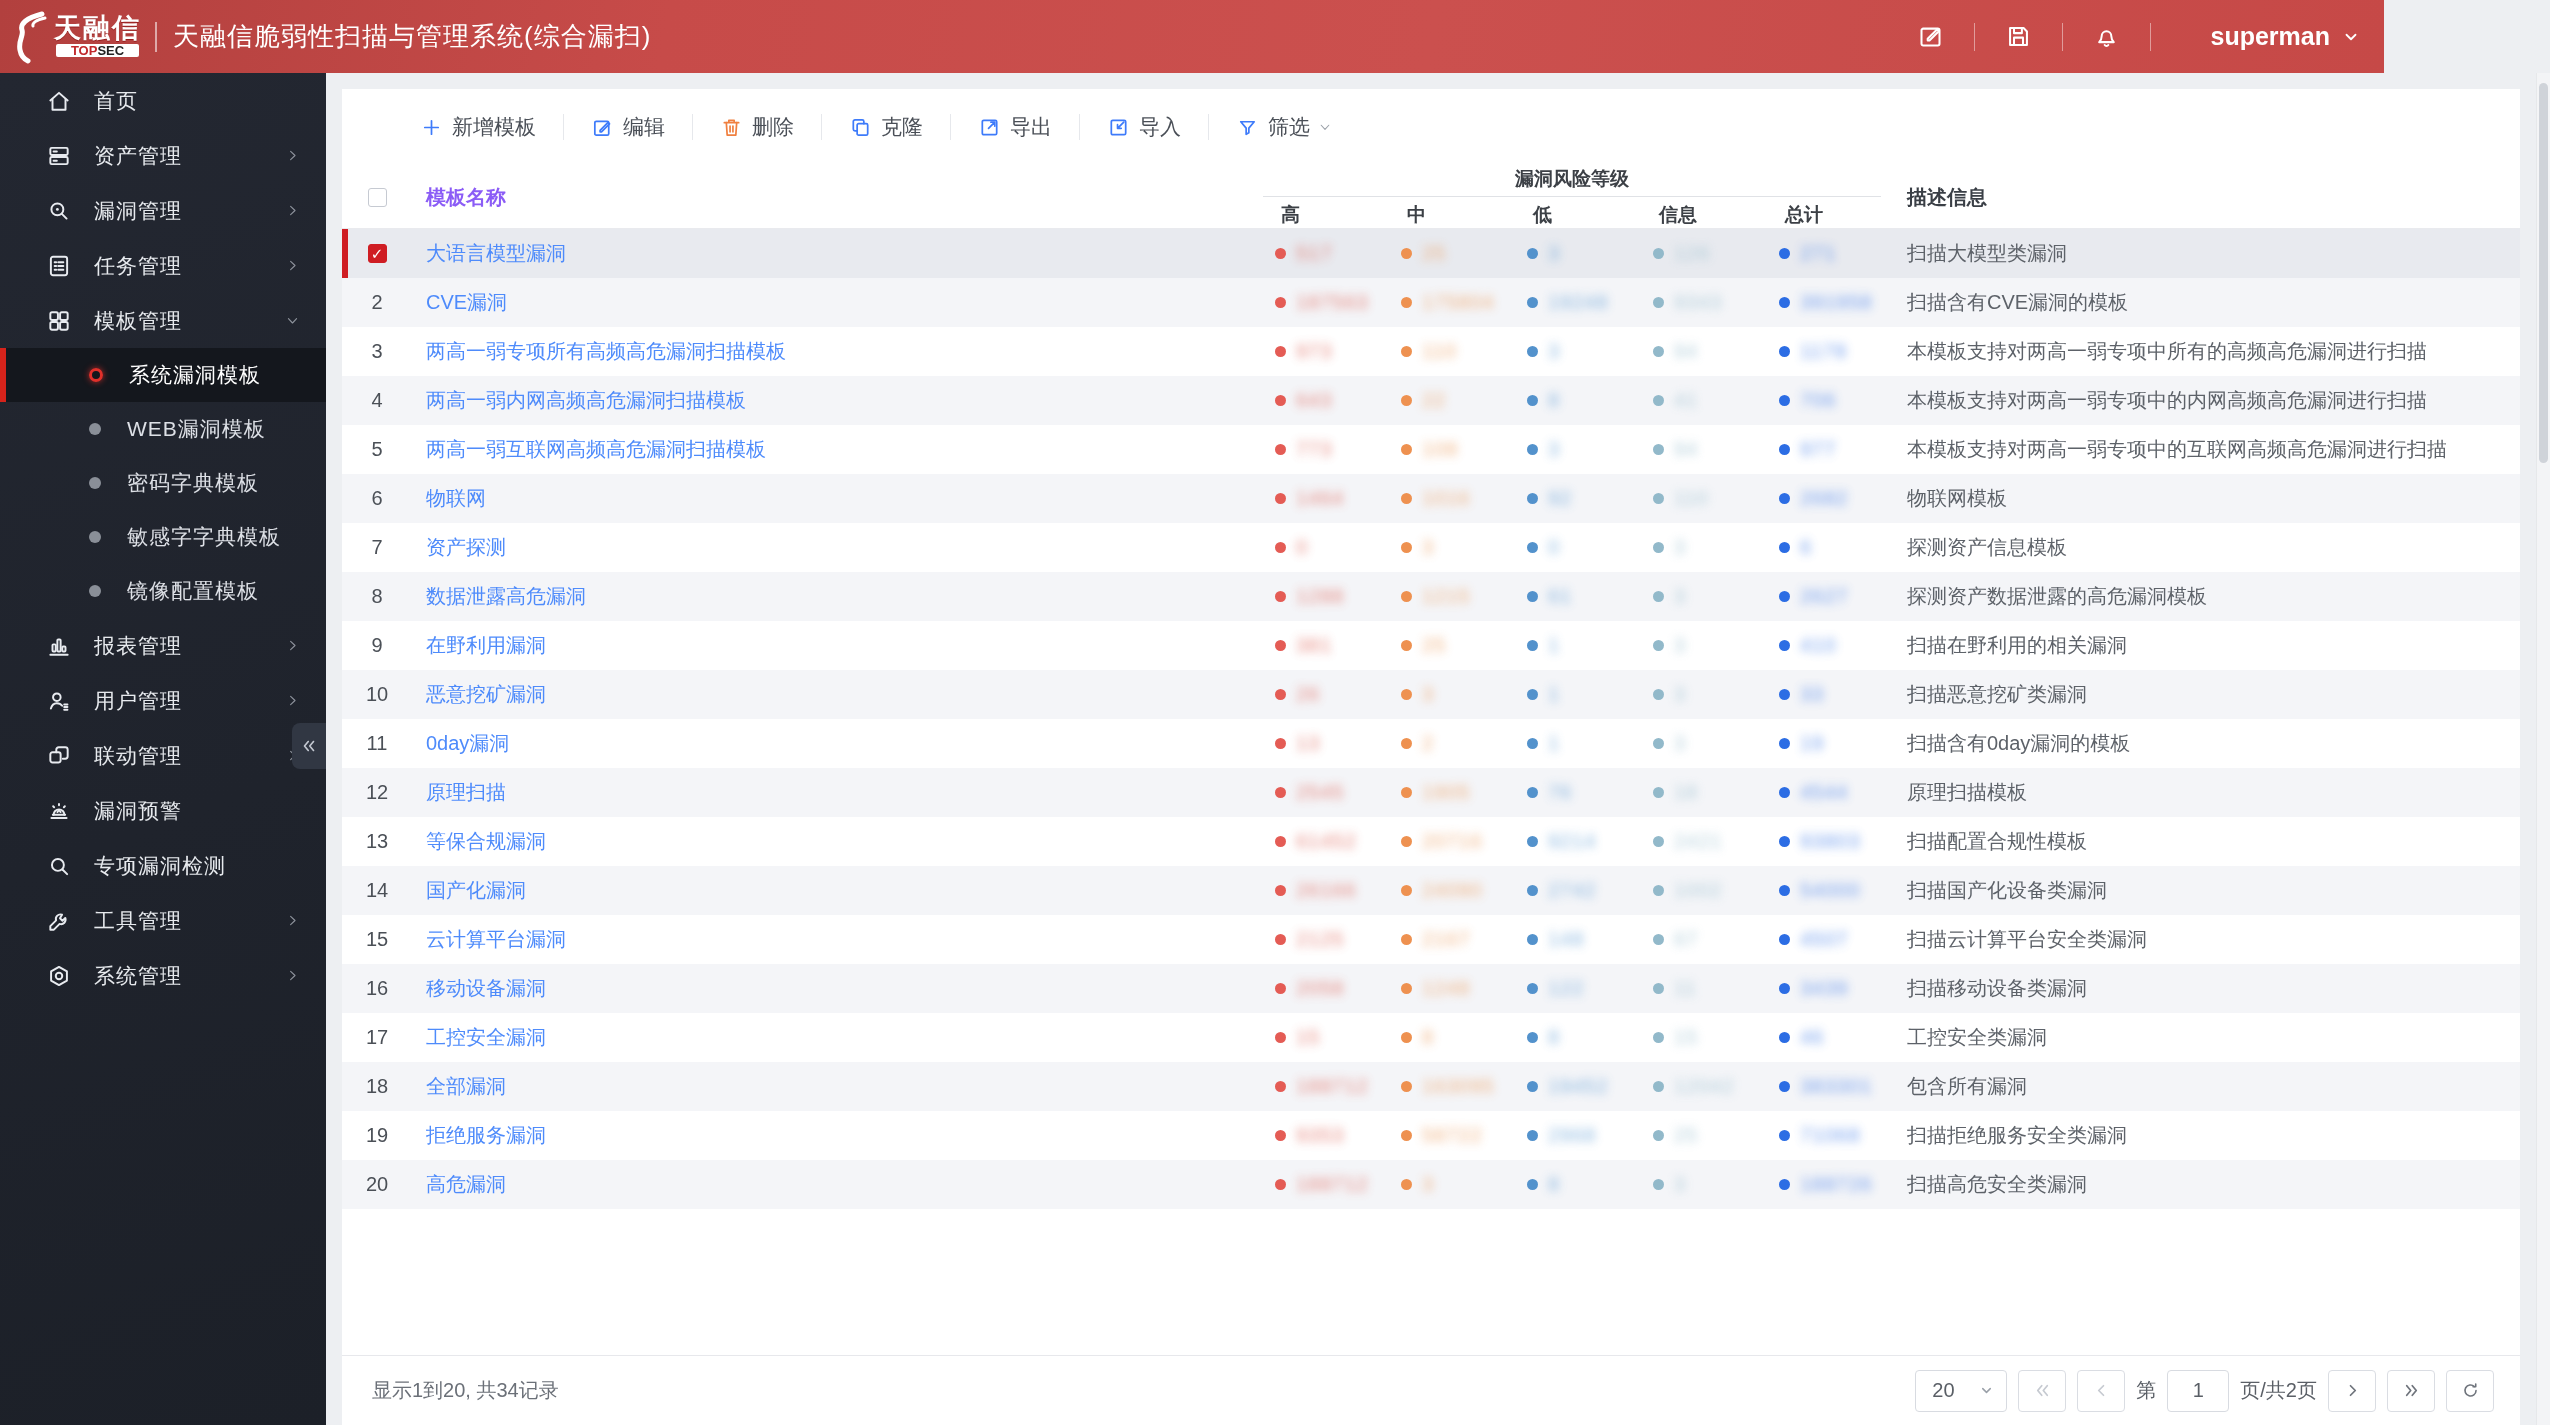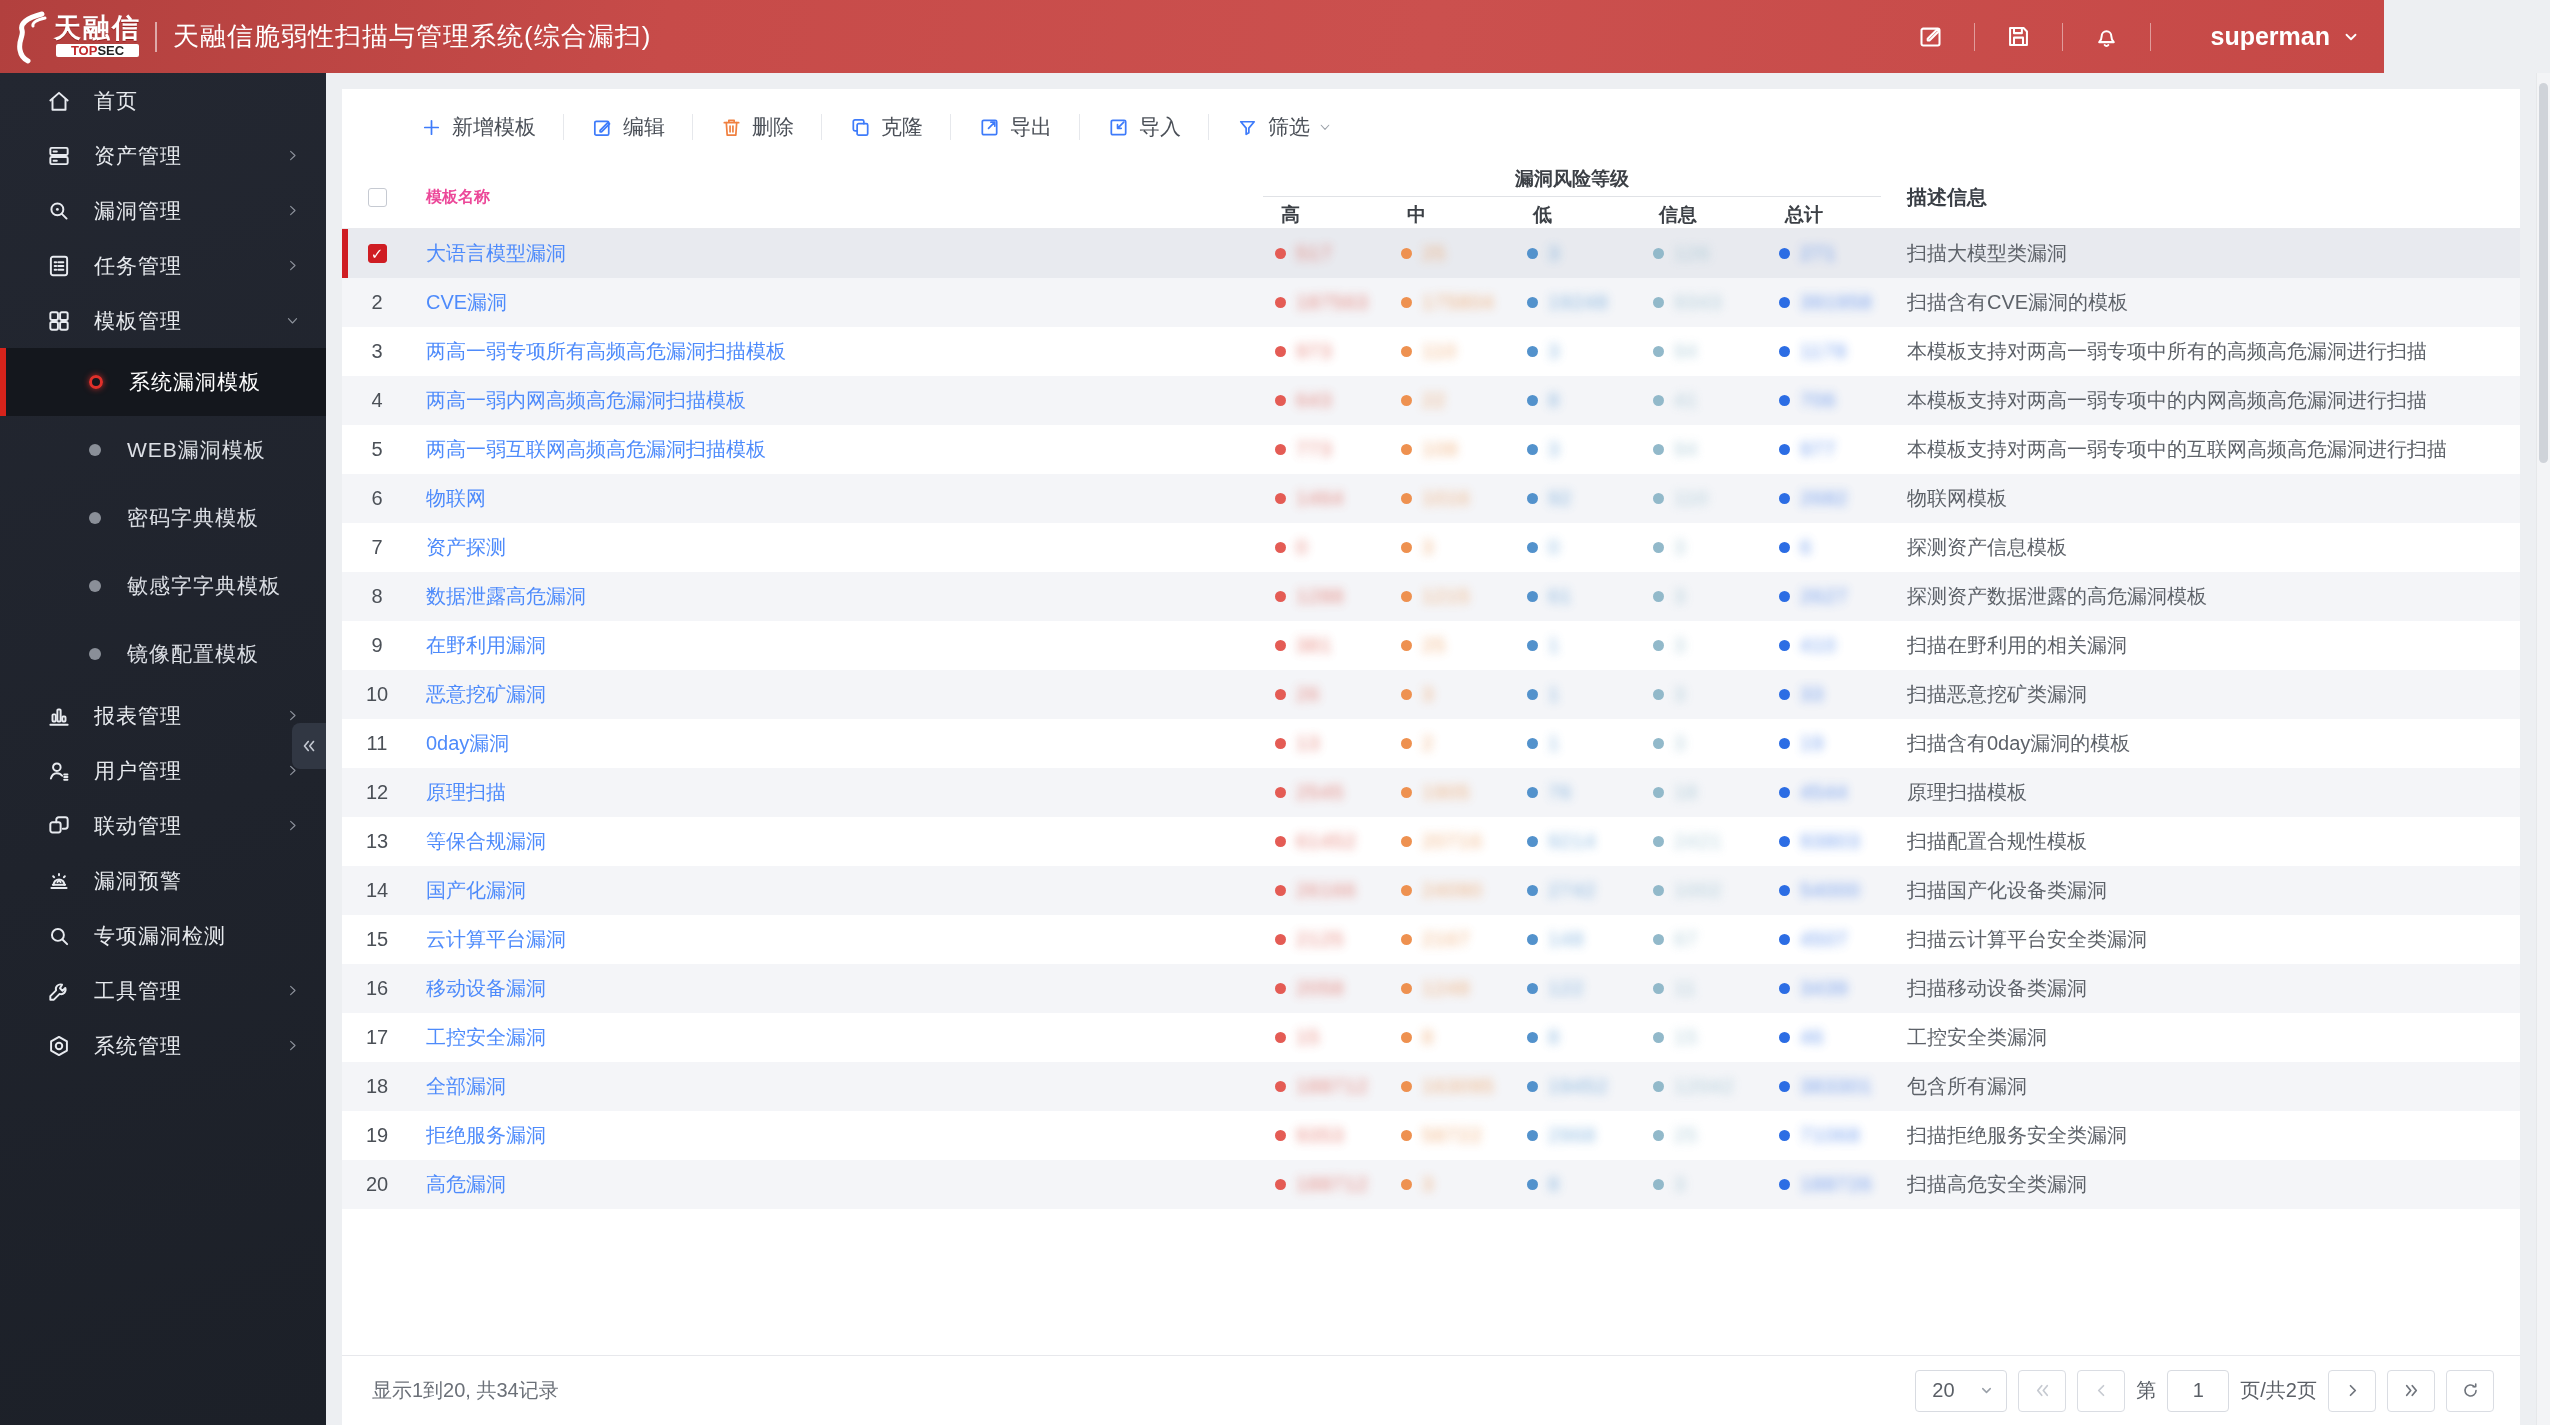--- a/index.html
+++ b/index.html
@@ -27,21 +27,21 @@
   .tb-user .name { font-size:25px; font-weight:700; }
   .tb-user svg { width:18px; height:18px; margin-left:12px; color:#fff; }
 
   
   .sidebar { position:absolute; left:0; top:73px; width:326px; height:1352px;
     background:linear-gradient(160deg,#232731 0%,#1f232c 55%,#1c2028 100%); z-index:4; }
   .side-item { height:55px; display:flex; align-items:center; padding:0 26px 0 46px; cursor:pointer; }
   .side-item .ic { width:26px; height:26px; color:#e8ebf0; flex:0 0 auto; }
   .side-item .lb { flex:1; margin-left:22px; font-size:21px; color:#e7eaee; letter-spacing:1px; }
   .side-item .ar { width:15px; height:15px; color:#8e939c; }
-  .sub-item { height:68px; display:flex; align-items:center; padding-left:89px; cursor:pointer; position:relative; }
+  .sub-item { height:54px; display:flex; align-items:center; padding-left:89px; cursor:pointer; position:relative; }
   .sub-item .dot { width:12px; height:12px; border-radius:50%; background:#8a8f98; flex:0 0 auto; }
   .sub-item .lb { margin-left:26px; font-size:21px; color:#dde0e6; letter-spacing:1px; }
   .sub-item.active { background:#14171d; }
   .sub-item.active::before { content:""; position:absolute; left:0; top:0; width:6px; height:100%; background:#d6231b; }
   .sub-item.active .dot { width:14px; height:14px; background:transparent; border:3px solid #e0302a; box-shadow:0 0 6px rgba(224,48,42,.8); }
   .sub-item.active .lb { color:#fff; }
   .collapse-tab { position:absolute; right:0; top:650px; width:34px; height:46px;
     background:#31audit; background:#313743; border-radius:8px 0 0 8px; display:flex;
     align-items:center; justify-content:center; cursor:pointer; }
   .collapse-tab svg { width:18px; height:18px; color:#c3c8d1; }
@@ -56,21 +56,21 @@
   .tool-btn { display:flex; align-items:center; cursor:pointer; }
   .tool-btn .ic { width:23px; height:23px; color:#3e7bfa; }
   .tool-btn.warn .ic { color:#f08040; }
   .tool-btn .lb { margin-left:9px; font-size:21px; color:#4a4f57; }
   .tool-btn .chev { width:14px; height:14px; color:#9aa0a8; margin-left:8px; }
   .tool-sep { width:1px; height:26px; background:#e6e8ec; margin:0 27px; }
 
   
   .grid-cols { display:grid; grid-template-columns:70px 845px repeat(5,126px) 1fr; align-items:center; }
   .thead { flex:0 0 auto; border-bottom:1px solid #e9eaee; height:64px; position:relative; }
-  .th-name { font-size:16px; color:#ec4899; font-weight:700; padding-left:14px; }
+  .th-name { font-size:20px; color:#8b5cf6; font-weight:700; padding-left:14px; }
   .th-desc { font-size:20px; color:#3a3f46; font-weight:700; padding-left:20px; }
   .risk-span { grid-column:3 / span 5; height:64px; display:flex; flex-direction:column; justify-content:center; }
   .risk-title { text-align:center; font-size:19px; color:#3c4046; font-weight:700; padding-bottom:4px; }
   .risk-underline { height:1px; background:#e0e2e6; margin:0 6px; }
   .risk-subs { display:grid; grid-template-columns:repeat(5,126px); padding-top:5px; }
   .risk-subs span { font-size:19px; color:#3c4046; font-weight:700; padding-left:24px; }
   .checkbox { width:19px; height:19px; border:1px solid #c6cad2; border-radius:3px; background:#fff;
     margin:0 auto; cursor:pointer; }
   .checkbox.checked { background:#cf1d23; border-color:#cf1d23; position:relative; }
   .checkbox.checked::after { content:"✓"; position:absolute; left:50%; top:50%;

